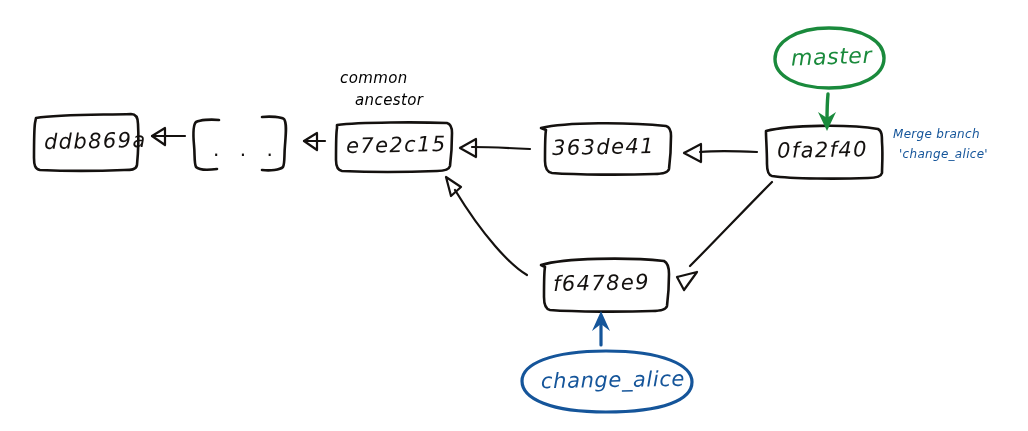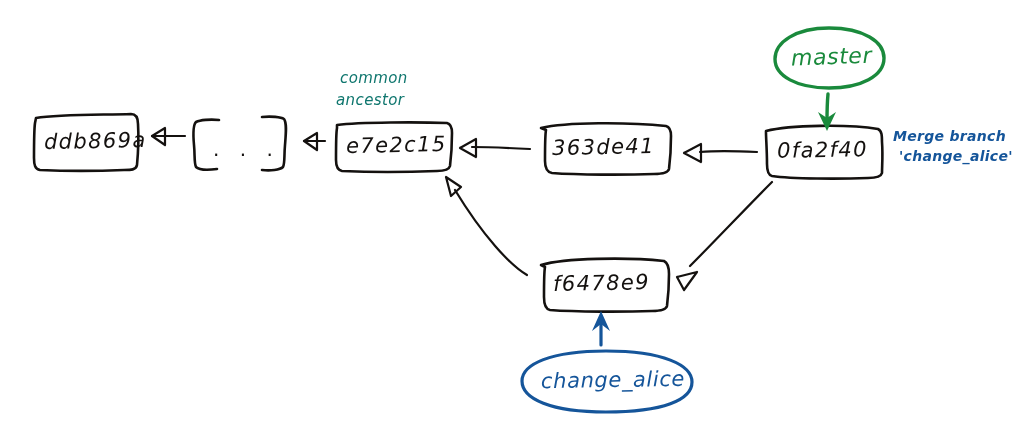--- a/index.html
+++ b/index.html
@@ -38,32 +38,31 @@
     font-weight: 400;
     transform: rotate(-1.1deg);
   }
   .ellipsis-dots {
     font-family: "DejaVu Sans", sans-serif;
     color: #14110f;
     font-size: 20px;
     letter-spacing: 7px;
   }
   .annot {
-    color: #0f766e;
+    color: #000000;
     font-size: 15px;
     font-style: italic;
     letter-spacing: .4px;
   }
   .annot-2 {
     color: #15559a;
-    font-size: 14px;
+    font-size: 12px;
     font-style: italic;
     letter-spacing: .3px;
     line-height: 1.45;
-    font-weight: bold;
   }
   .branch-green {
     color: #1a8a3c;
     font-size: 22px;
     font-style: italic;
     letter-spacing: .6px;
     transform: rotate(-2deg);
   }
   .branch-blue {
     color: #15559a;
@@ -183,20 +182,20 @@
 
 <div class="lbl hash" style="left:346px; top:134px;">e7e2c15</div>
 
 <div class="lbl hash" style="left:552px; top:136px;">363de41</div>
 
 <div class="lbl hash" style="left:777px; top:139px;">0fa2f40</div>
 
 <div class="lbl hash" style="left:553px; top:272px;">f6478e9</div>
 
 <div class="lbl annot" style="left:340px; top:70px;">common</div>
-<div class="lbl annot" style="left:336px; top:92px;">ancestor</div>
+<div class="lbl annot" style="left:355px; top:92px;">ancestor</div>
 
 <div class="lbl annot-2" style="left:893px; top:126px;">Merge branch</div>
 <div class="lbl annot-2" style="left:899px; top:146px;text-align:center;">'change_alice'</div>
 
 <div class="lbl branch-green" style="left:791px; top:45px;">master</div>
 
 <div class="lbl branch-blue" style="left:541px; top:369px;">change_alice</div>
 
 </body></html>

